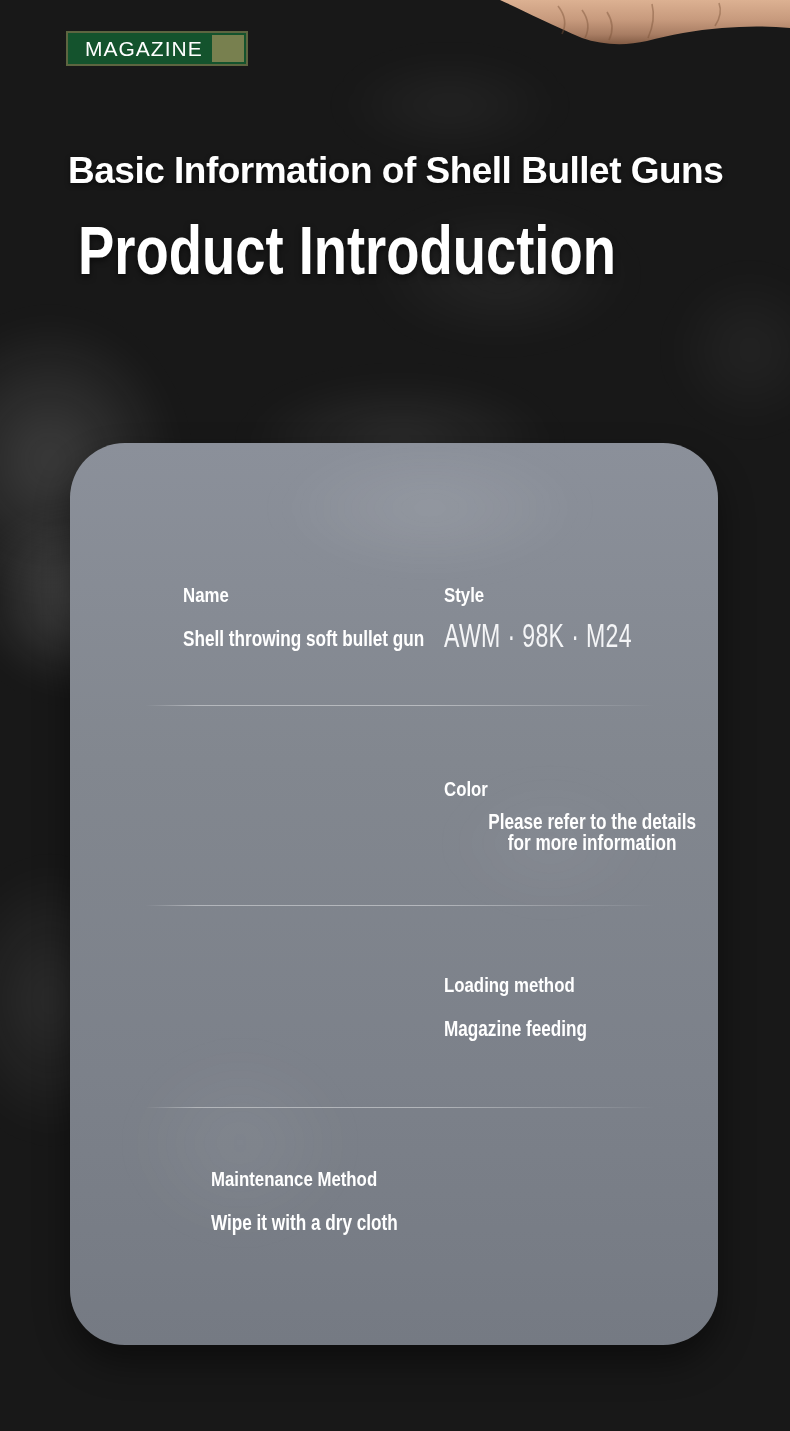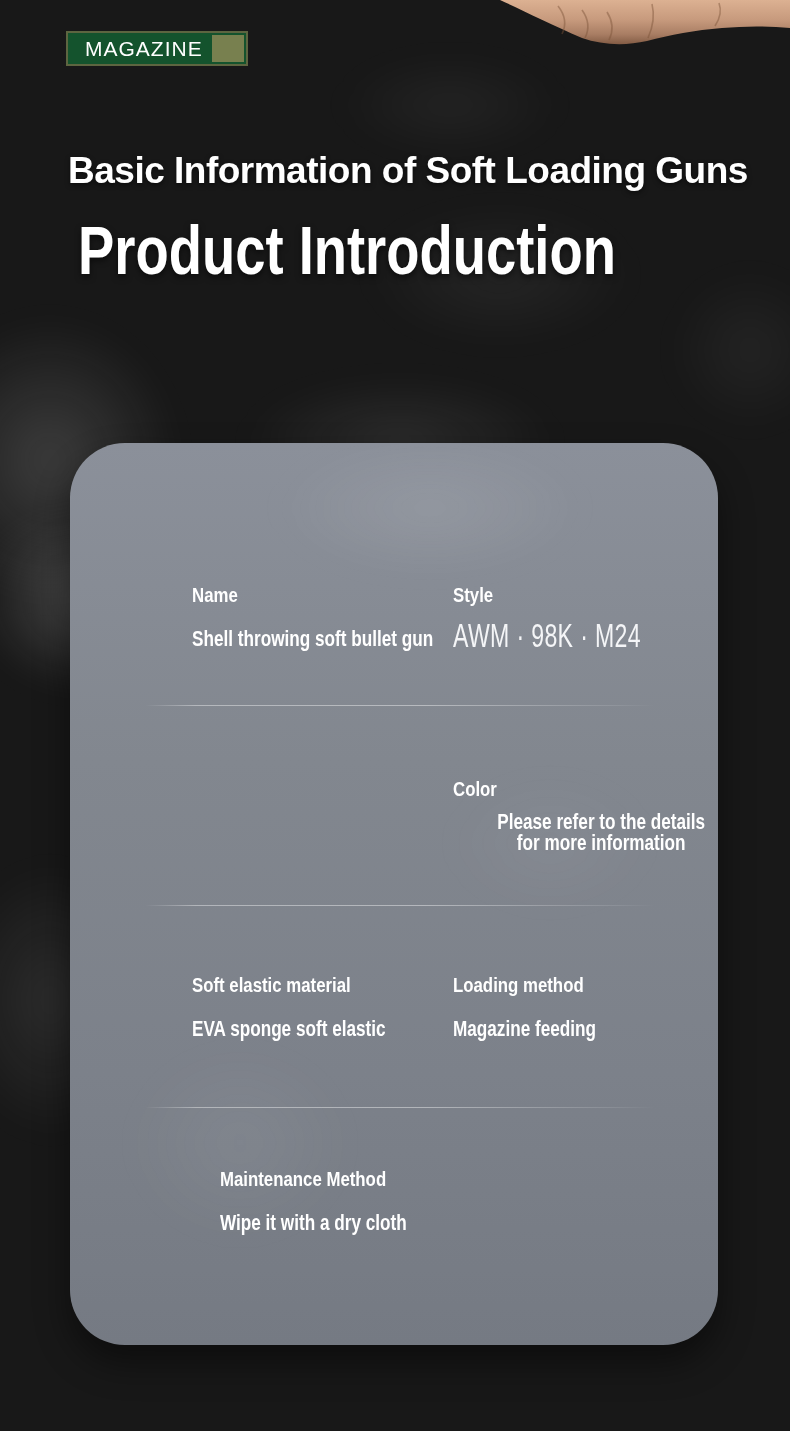--- a/index.html
+++ b/index.html
@@ -50,21 +50,21 @@
     text-shadow:0 3px 7px rgba(0,0,0,0.55);
   }
 
   
   .card {
     position:absolute; left:70px; top:443px; width:648px; height:902px;
     border-radius:55px; overflow:hidden;
     background:linear-gradient(180deg, #8b909a 0%, #82878f 35%, #7c818a 70%, #757a83 100%);
     box-shadow:0 18px 35px rgba(0,0,0,0.45);
   }
-  .row { position:absolute; left:17px; width:100%; height:150px; }
+  .row { position:absolute; left:8px; width:100%; height:150px; }
   .r1 { top:140px; } .r2 { top:334px; } .r3 { top:530px; } .r4 { top:724px;margin-left:28px; }
   .cell-l { position:absolute; left:105px; top:0; }
   .cell-r { position:absolute; left:366px; top:0;text-align:center; }
   .lab {
     font-size:21px; line-height:24px; font-weight:bold; white-space:nowrap;
     transform:scaleX(0.80); transform-origin:0 0; color:#ffffff;
   }
   .val {
     position:absolute; left:0; top:44px;
     font-size:22px; line-height:24px; font-weight:bold; white-space:nowrap;
@@ -115,21 +115,21 @@
       <path d="M158,38 Q166,20 162,4"></path>
       <path d="M225,26 Q233,14 229,3"></path>
     </g>
   </svg>
 
   <div class="badge">
     <div class="badge-label">MAGAZINE</div>
     <div class="badge-square"></div>
   </div>
 
-  <div class="subtitle">Basic Information of Soft Loading Guns</div>
+  <div class="subtitle">Basic Information of Shell Bullet Guns</div>
   <div class="title">Product Introduction</div>
 
   <div class="card">
     <div class="smoke cs1"></div>
     <div class="smoke cs2"></div>
     <div class="smoke cs3"></div>
 
     <div class="row r1">
       <div class="cell-l">
         <div class="lab">Name</div>
@@ -145,24 +145,20 @@
     <div class="row r2">
       <div class="cell-r">
         <div class="lab">Color</div>
         <div class="val val-wrap">Please refer to the details
 for more information</div>
       </div>
     </div>
     <div class="divider d2"></div>
 
     <div class="row r3">
-      <div class="cell-l">
-        <div class="lab">Soft elastic material</div>
-        <div class="val">EVA sponge soft elastic</div>
-      </div>
       <div class="cell-r">
         <div class="lab">Loading method</div>
         <div class="val">Magazine feeding</div>
       </div>
     </div>
     <div class="divider d3"></div>
 
     <div class="row r4">
       <div class="cell-l">
         <div class="lab">Maintenance Method</div>

